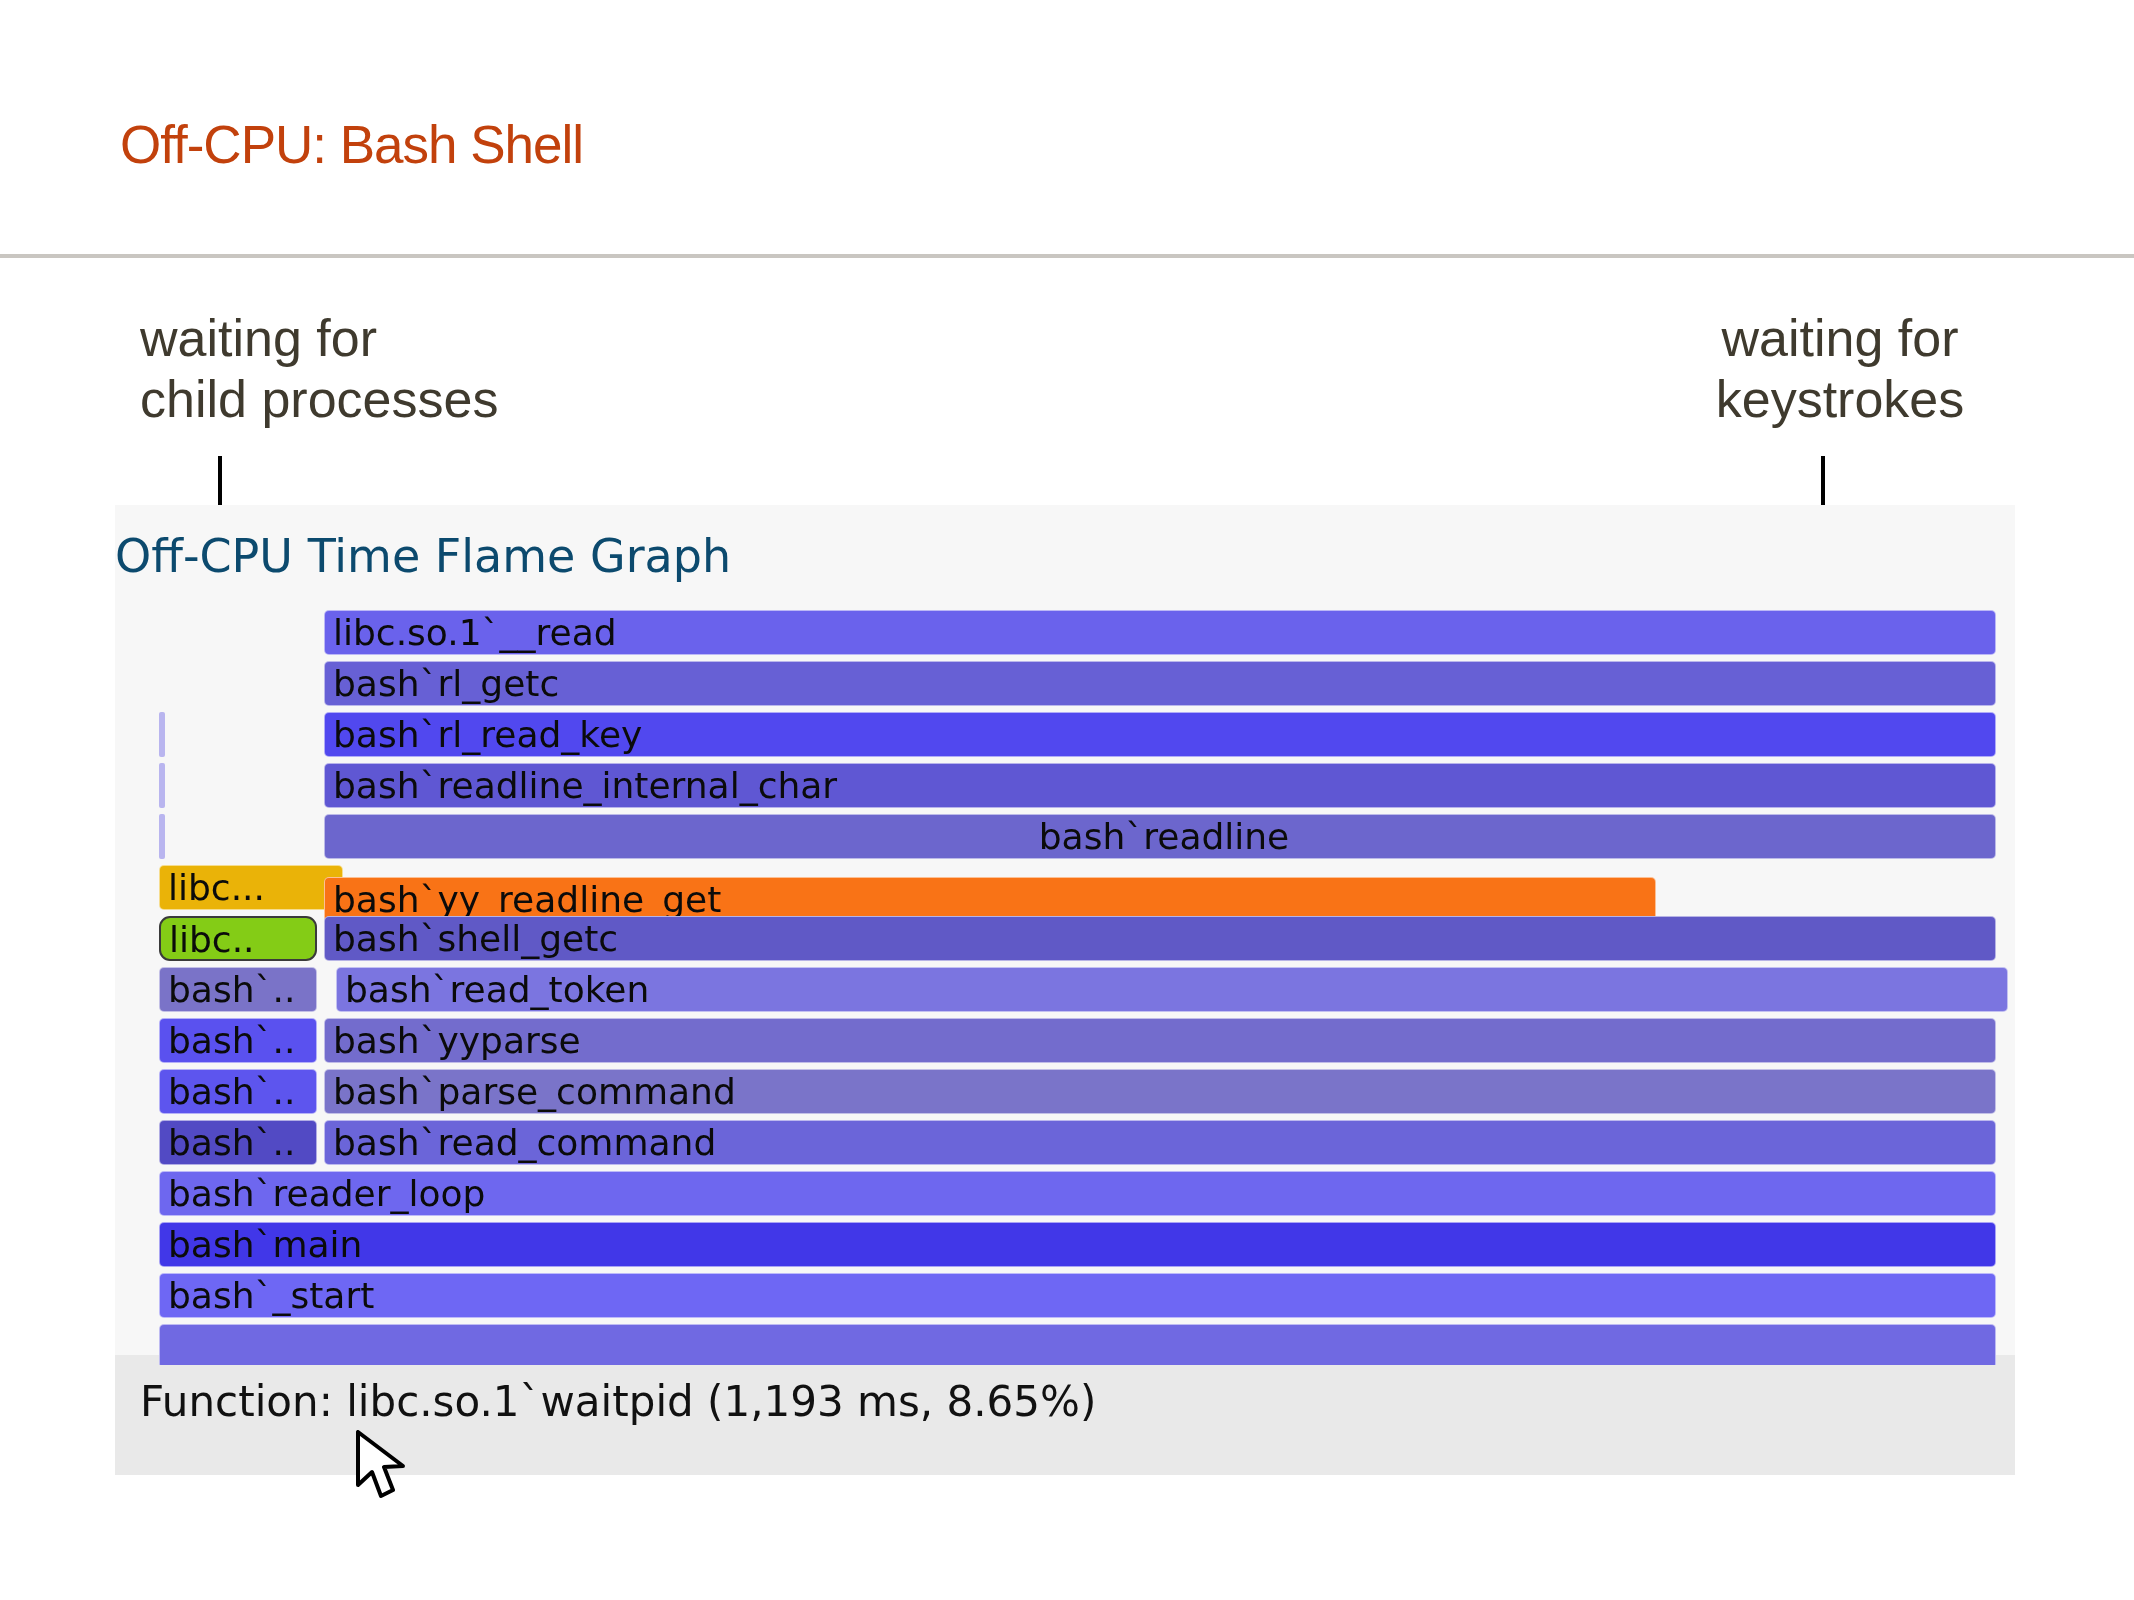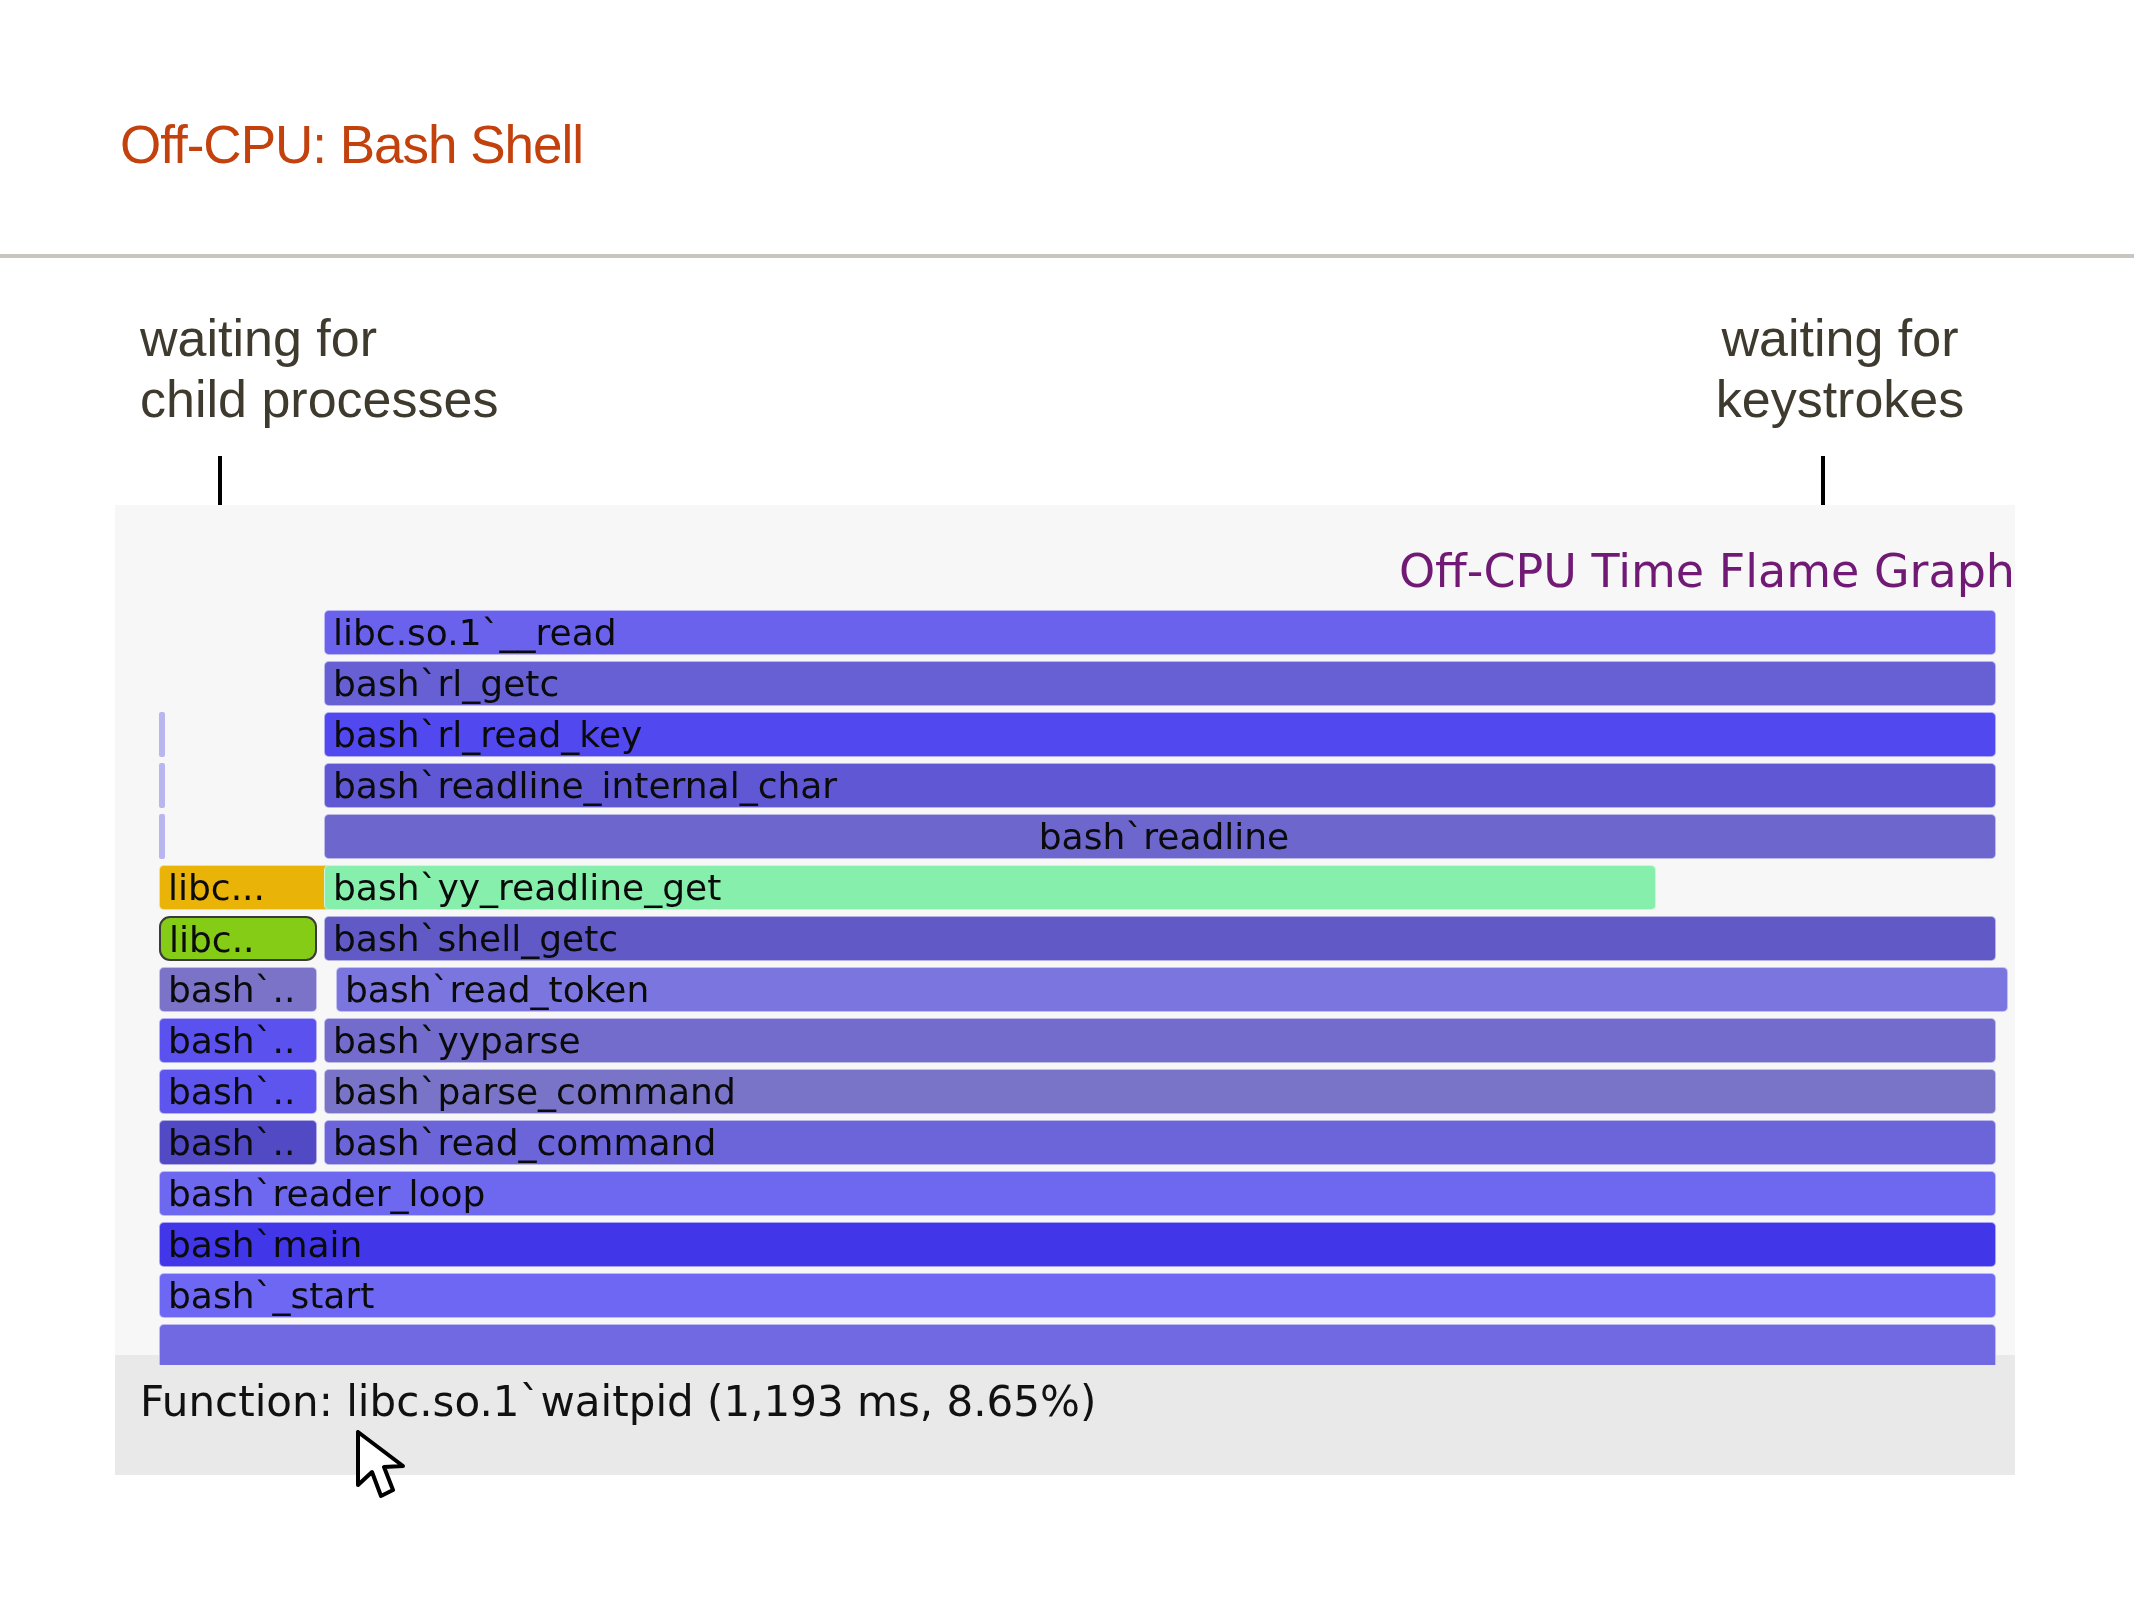--- a/index.html
+++ b/index.html
@@ -77,25 +77,25 @@
     position: absolute;
     left: 0;
     top: 0;
     width: 1900px;
     height: 850px;
     background: #f7f7f7;
   }
   #flamegraph-title {
     position: absolute;
     left: 0;
-    top: 39px;
-    width: 1900px;
-    text-align: right;
+    top: 24px;
+    width: 1900px;
+    text-align: left;
     font-size: 46px;
-    color: #701a75;
+    color: #0c4a6e;
     font-family: "DejaVu Sans", sans-serif;
   }
 
   
   #rows {
     position: absolute;
     left: 16px;
     top: 105px;
     width: 1900px;
   }
@@ -194,21 +194,21 @@
         <div class="row">
           <div class="frame sliver blank" style="left: 28px; width: 6px; background: rgb(185, 181, 239);"></div>
           <div class="frame" style="left: 193px; width: 1672px; background: rgb(95, 87, 211);">bash`readline_internal_char</div>
         </div>
         <div class="row">
           <div class="frame sliver blank" style="left: 28px; width: 6px; background: rgb(185, 181, 239);"></div>
           <div class="frame" style="left: 193px; width: 1672px; background: rgb(108, 102, 205); text-align: center;">bash`readline</div>
         </div>
         <div class="row">
           <div class="frame" style="left: 28px; width: 184px; background: #eab308;">libc...</div>
-          <div class="frame" style="left: 193px; width: 1332px; background: #86efac;">bash`yy_readline_get</div>
+          <div class="frame" style="left: 193px; width: 1332px; background: #f97316; margin-top: 12px;">bash`yy_readline_get</div>
         </div>
         <div class="row">
           <div class="frame hovered" style="left: 28px; width: 158px; background: #84cc16; border-radius: 11px;">libc..</div>
           <div class="frame" style="left: 193px; width: 1672px; background: rgb(96, 89, 198);">bash`shell_getc</div>
         </div>
         <div class="row">
           <div class="frame" style="left: 28px; width: 158px; background: rgb(122, 115, 200);">bash`..</div>
           <div class="frame" style="left: 193px; width: 1672px; background: rgb(123, 117, 224); margin-left: 12px;">bash`read_token</div>
         </div>
         <div class="row">

